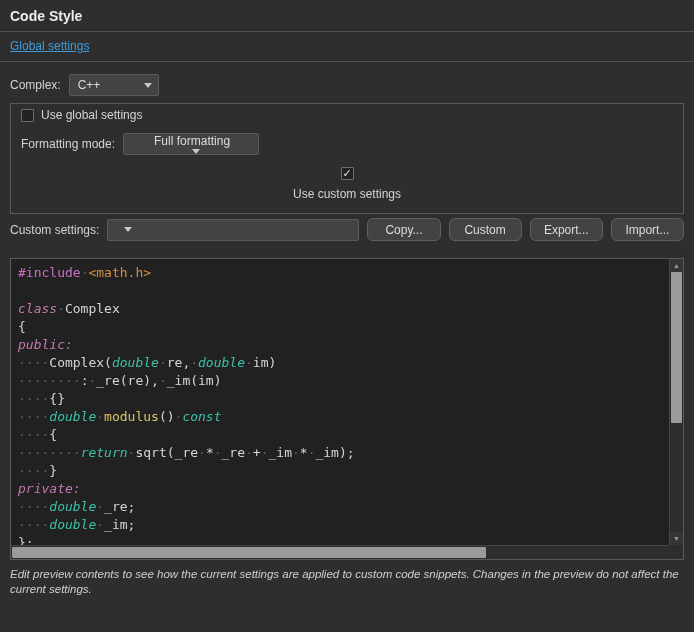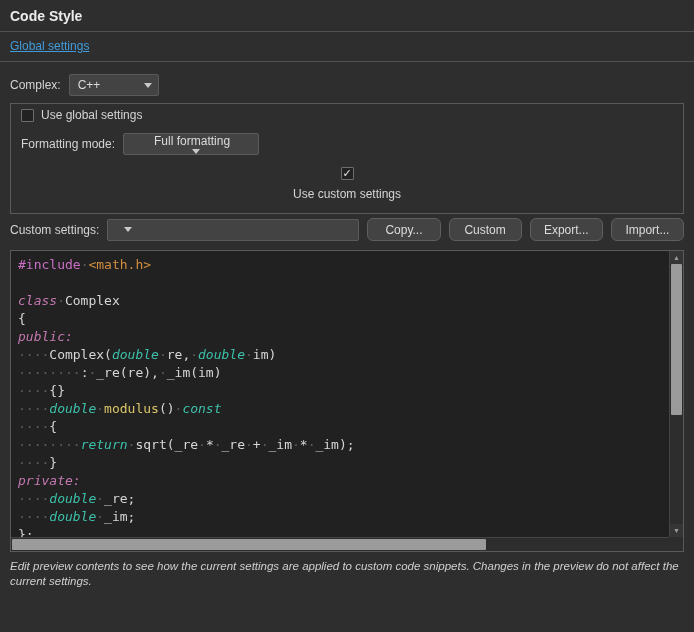--- a/index.html
+++ b/index.html
@@ -94,21 +94,21 @@
     border: 1px solid #5f5f5f;
     border-radius: 6px;
     color: #dcdcdc;
     font-family: "Liberation Sans", "DejaVu Sans", sans-serif;
     font-size: 12px;
     cursor: pointer;
   }
 
   .editor {
     position: relative;
-    margin-top: 9px;
+    margin-top: 17px;
     height: 302px;
     background: #212121;
     border: 1px solid #5a5a5a;
     overflow: hidden;
     padding-left: 24px;
   }
   .editor-content {
     position: absolute;
     left: 0; top: 0; right: 14px; bottom: 14px;
     padding: 5px 0 0 7px;

